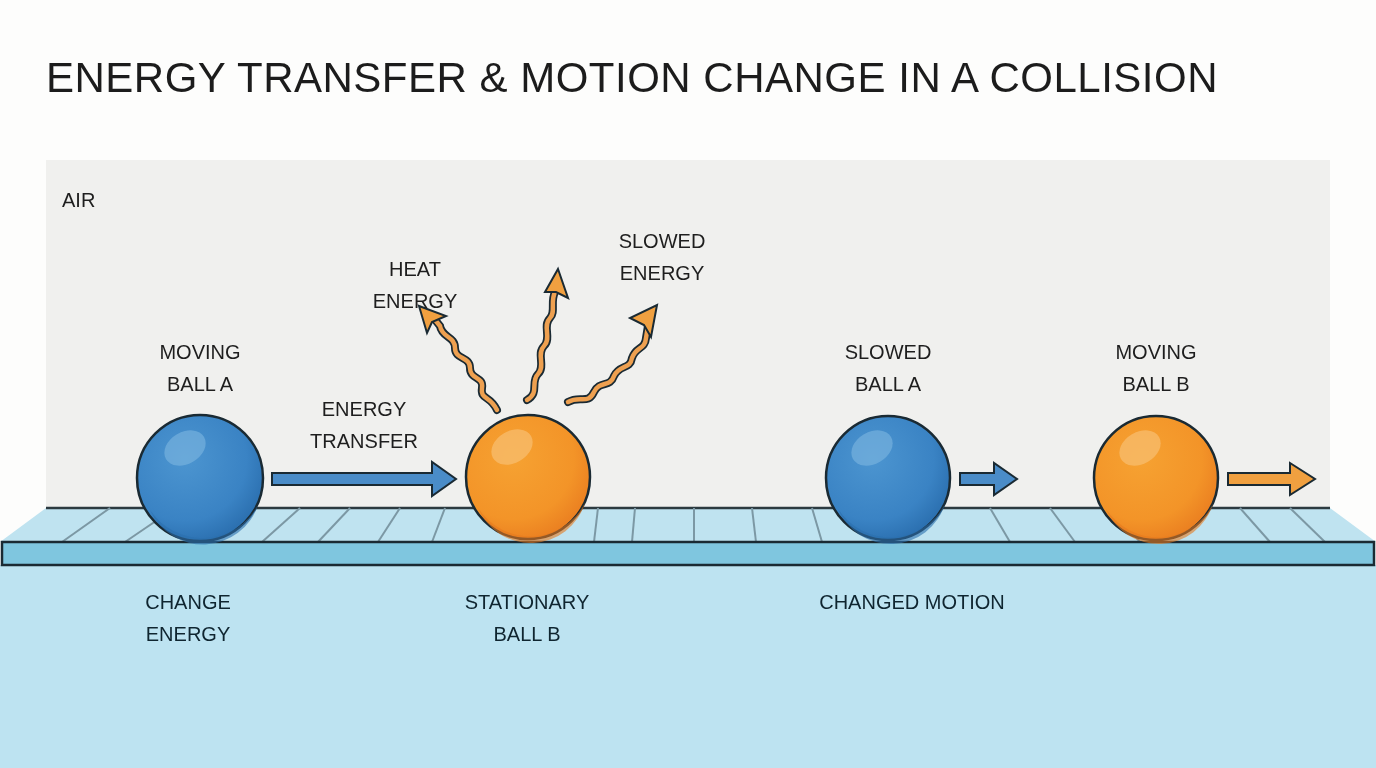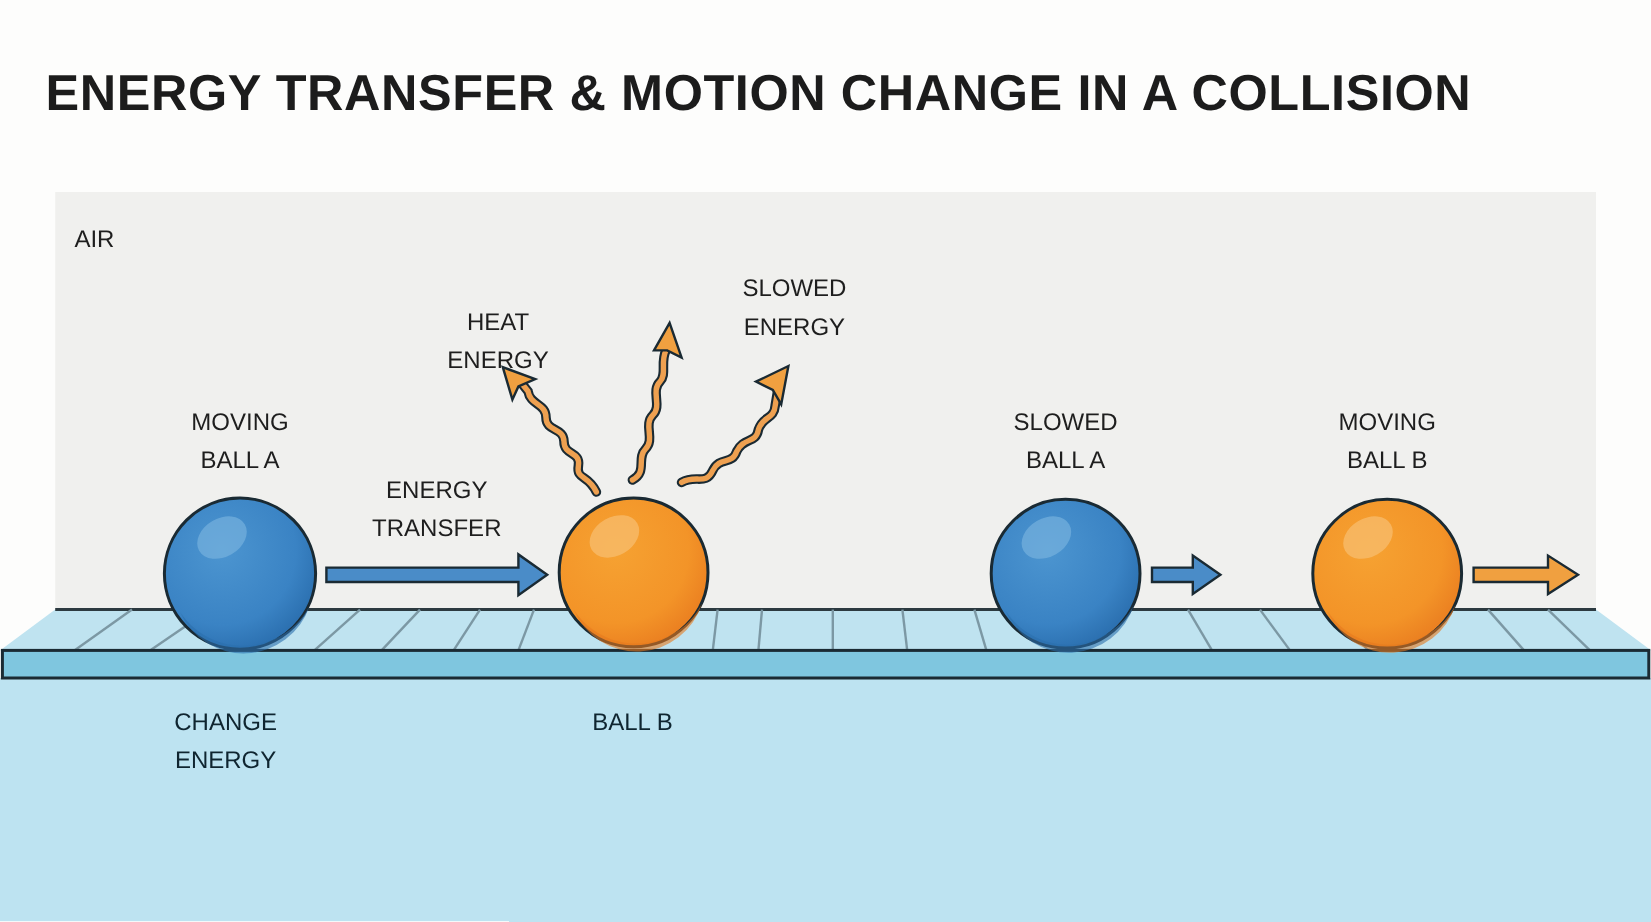--- a/index.html
+++ b/index.html
@@ -4,21 +4,21 @@
   <style>
     html, body { margin: 0; padding: 0; }
     body {
       width: 1376px; height: 768px; overflow: hidden;
       background: #fdfdfc;
       font-family: "Liberation Sans", "DejaVu Sans", sans-serif;
       position: relative;
     }
     .title {
       position: absolute; left: 0; top: 54px; width: 1264px;
-      text-align: center; font-size: 42px; font-weight: bold;
+      text-align: center; font-size: 42px; font-weight: normal;
       color: #1c1c1c; letter-spacing: 0.5px;
     }
     svg.scene { position: absolute; left: 0; top: 0; }
     .lbl {
       position: absolute; font-size: 20px; line-height: 32px;
       color: #1e1e1e; text-align: center; white-space: nowrap;
       transform: translateX(-50%);
     }
     .lbl.left { transform: none; text-align: left; }
     .lbl.dark { color: #0f2530; }
@@ -153,17 +153,19 @@
   <div>MOVING</div>
   <div>BALL B</div>
 </div>
 
 <div class="lbl dark" style="left:188px; top:586px;">
   <div>CHANGE</div>
   <div>ENERGY</div>
 </div>
 
 <div class="lbl dark" style="left:527px; top:586px;">
+  <div>STATIONARY</div>
   <div>BALL B</div>
 </div>
 
 <div class="lbl dark" style="left:912px; top:586px;">
+  <div>CHANGED MOTION</div>
 </div>
 
 </body></html>

